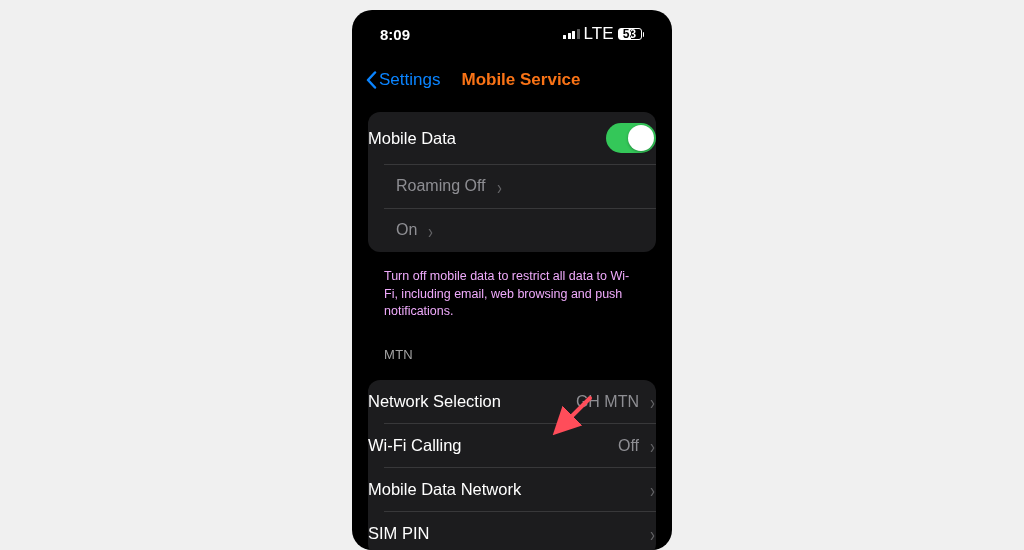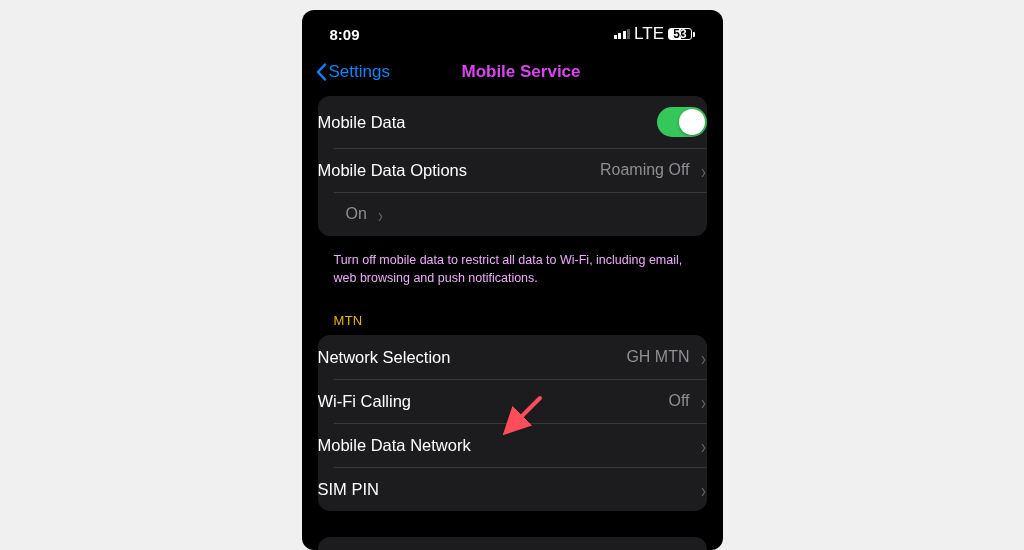--- a/index.html
+++ b/index.html
@@ -1,46 +1,46 @@
 <!DOCTYPE html>
 <html><head>
   <meta charset="utf-8">
   <style>
     * { margin: 0; padding: 0; box-sizing: border-box; font-family: -apple-system, BlinkMacSystemFont, 'Segoe UI', sans-serif; }
     body { background: #f0f0f0; width: 1024px; height: 550px; display: flex; justify-content: center; align-items: flex-start; }
-    .phone { width: 421px; height: 540px; background: #000; border-radius: 12px; margin-top: 10px; overflow: hidden; position: relative; }
+    .phone { width: 320px; height: 540px; background: #000; border-radius: 20px; margin-top: 10px; overflow: hidden; position: relative; }
     .status-bar { display: flex; justify-content: space-between; align-items: center; padding: 14px 28px 6px 28px; color: #fff; font-size: 15px; font-weight: 600; }
     .status-right { display: flex; align-items: center; gap: 4px; }
     .signal-icon { display: flex; align-items: flex-end; gap: 1.5px; }
     .signal-icon span { width: 3px; background: #fff; border-radius: 0.5px; }
     .signal-icon span:nth-child(1) { height: 4px; }
     .signal-icon span:nth-child(2) { height: 6px; }
     .signal-icon span:nth-child(3) { height: 8px; }
     .signal-icon span:nth-child(4) { height: 10px; opacity: 0.35; }
     .lte-text { font-size: 17px; font-weight: 400; }
     .battery { display: flex; align-items: center; gap: 1px; }
     .battery-body { width: 24px; height: 12px; border: 1px solid #fff; border-radius: 3px; position: relative; background: linear-gradient(to right, #fff 53%, transparent 53%); display: flex; align-items: center; justify-content: center; }
     .battery-body span { font-size: 12px; font-weight: 700; color: #000; mix-blend-mode: difference; filter: invert(1); position: absolute; }
     .battery-tip { width: 1.5px; height: 5px; background: #fff; border-radius: 0 1px 1px 0; }
     .nav-bar { display: flex; align-items: center; padding: 10px 14px 12px 32px; position: relative; }
     .back-btn { display: flex; align-items: center; color: #0a84ff; font-size: 17px; gap: 2px; position: absolute; left: 14px; }
     .back-chevron { width: 11px; height: 18px; }
-    .nav-title { color: #d946ef; font-size: 17px; font-weight: 600; margin: 2px auto; }
+    .nav-title { color: #f97316; font-size: 17px; font-weight: 600; margin: 10px auto; }
     .content { padding: 0 16px; }
     .group { background: #1c1c1e; border-radius: 12px; overflow: hidden; }
     .row { display: flex; align-items: center; justify-content: space-between; padding: 11px 0; min-height: 44px; position: relative; }
     .row:not(:last-child)::after { content: ''; position: absolute; bottom: 0; left: 16px; right: 0; height: 0.5px; background: #38383a; }
     .row-label { color: #fff; font-size: 16.5px; }
     .row-right { display: flex; align-items: center; gap: 10px; margin-left: 28px; }
     .row-value { color: #8e8e93; font-size: 16px; }
     .chevron-r { color: #636366; font-size: 21px; font-weight: 300; line-height: 1; transform: scaleX(0.7); }
     .toggle { width: 50px; height: 30px; background: #34c759; border-radius: 15px; position: relative; }
     .toggle::after { content: ''; position: absolute; right: 2px; top: 2px; width: 26px; height: 26px; background: #fff; border-radius: 50%; box-shadow: 0 1px 3px rgba(0,0,0,0.3); }
     .footer-text { color: #f0abfc; font-size: 12.5px; line-height: 1.4; padding: 16px 16px 4px 16px; }
-    .section-header { color: #eab308; font-size: 13px; text-transform: uppercase; padding: 22px 16px 7px 16px; letter-spacing: 0.3px; }
+    .section-header { color: #a3a3a3; font-size: 13px; text-transform: uppercase; padding: 22px 16px 18px 16px; letter-spacing: 0.3px; }
     .add-esim { color: #0a84ff; font-size: 17px; }
     .gap { height: 26px; }
     .arrow-annotation { position: absolute; left: 200px; top: 380px; pointer-events: none; }
   </style>
 </head>
 <body>
 
 <div class="phone">
 
   <div class="status-bar">
@@ -73,21 +73,20 @@
   </div>
 
   <div class="content">
 
     <div class="group">
       <div class="row">
         <div class="row-label">Mobile Data</div>
         <div class="toggle"></div>
       </div>
       <div class="row">
-        <div class="row-label">Mobile Data Options</div>
         <div class="row-right">
           <div class="row-value">Roaming Off</div>
           <div class="chevron-r">›</div>
         </div>
       </div>
       <div class="row">
         <div class="row-right">
           <div class="row-value">On</div>
           <div class="chevron-r">›</div>
         </div>

